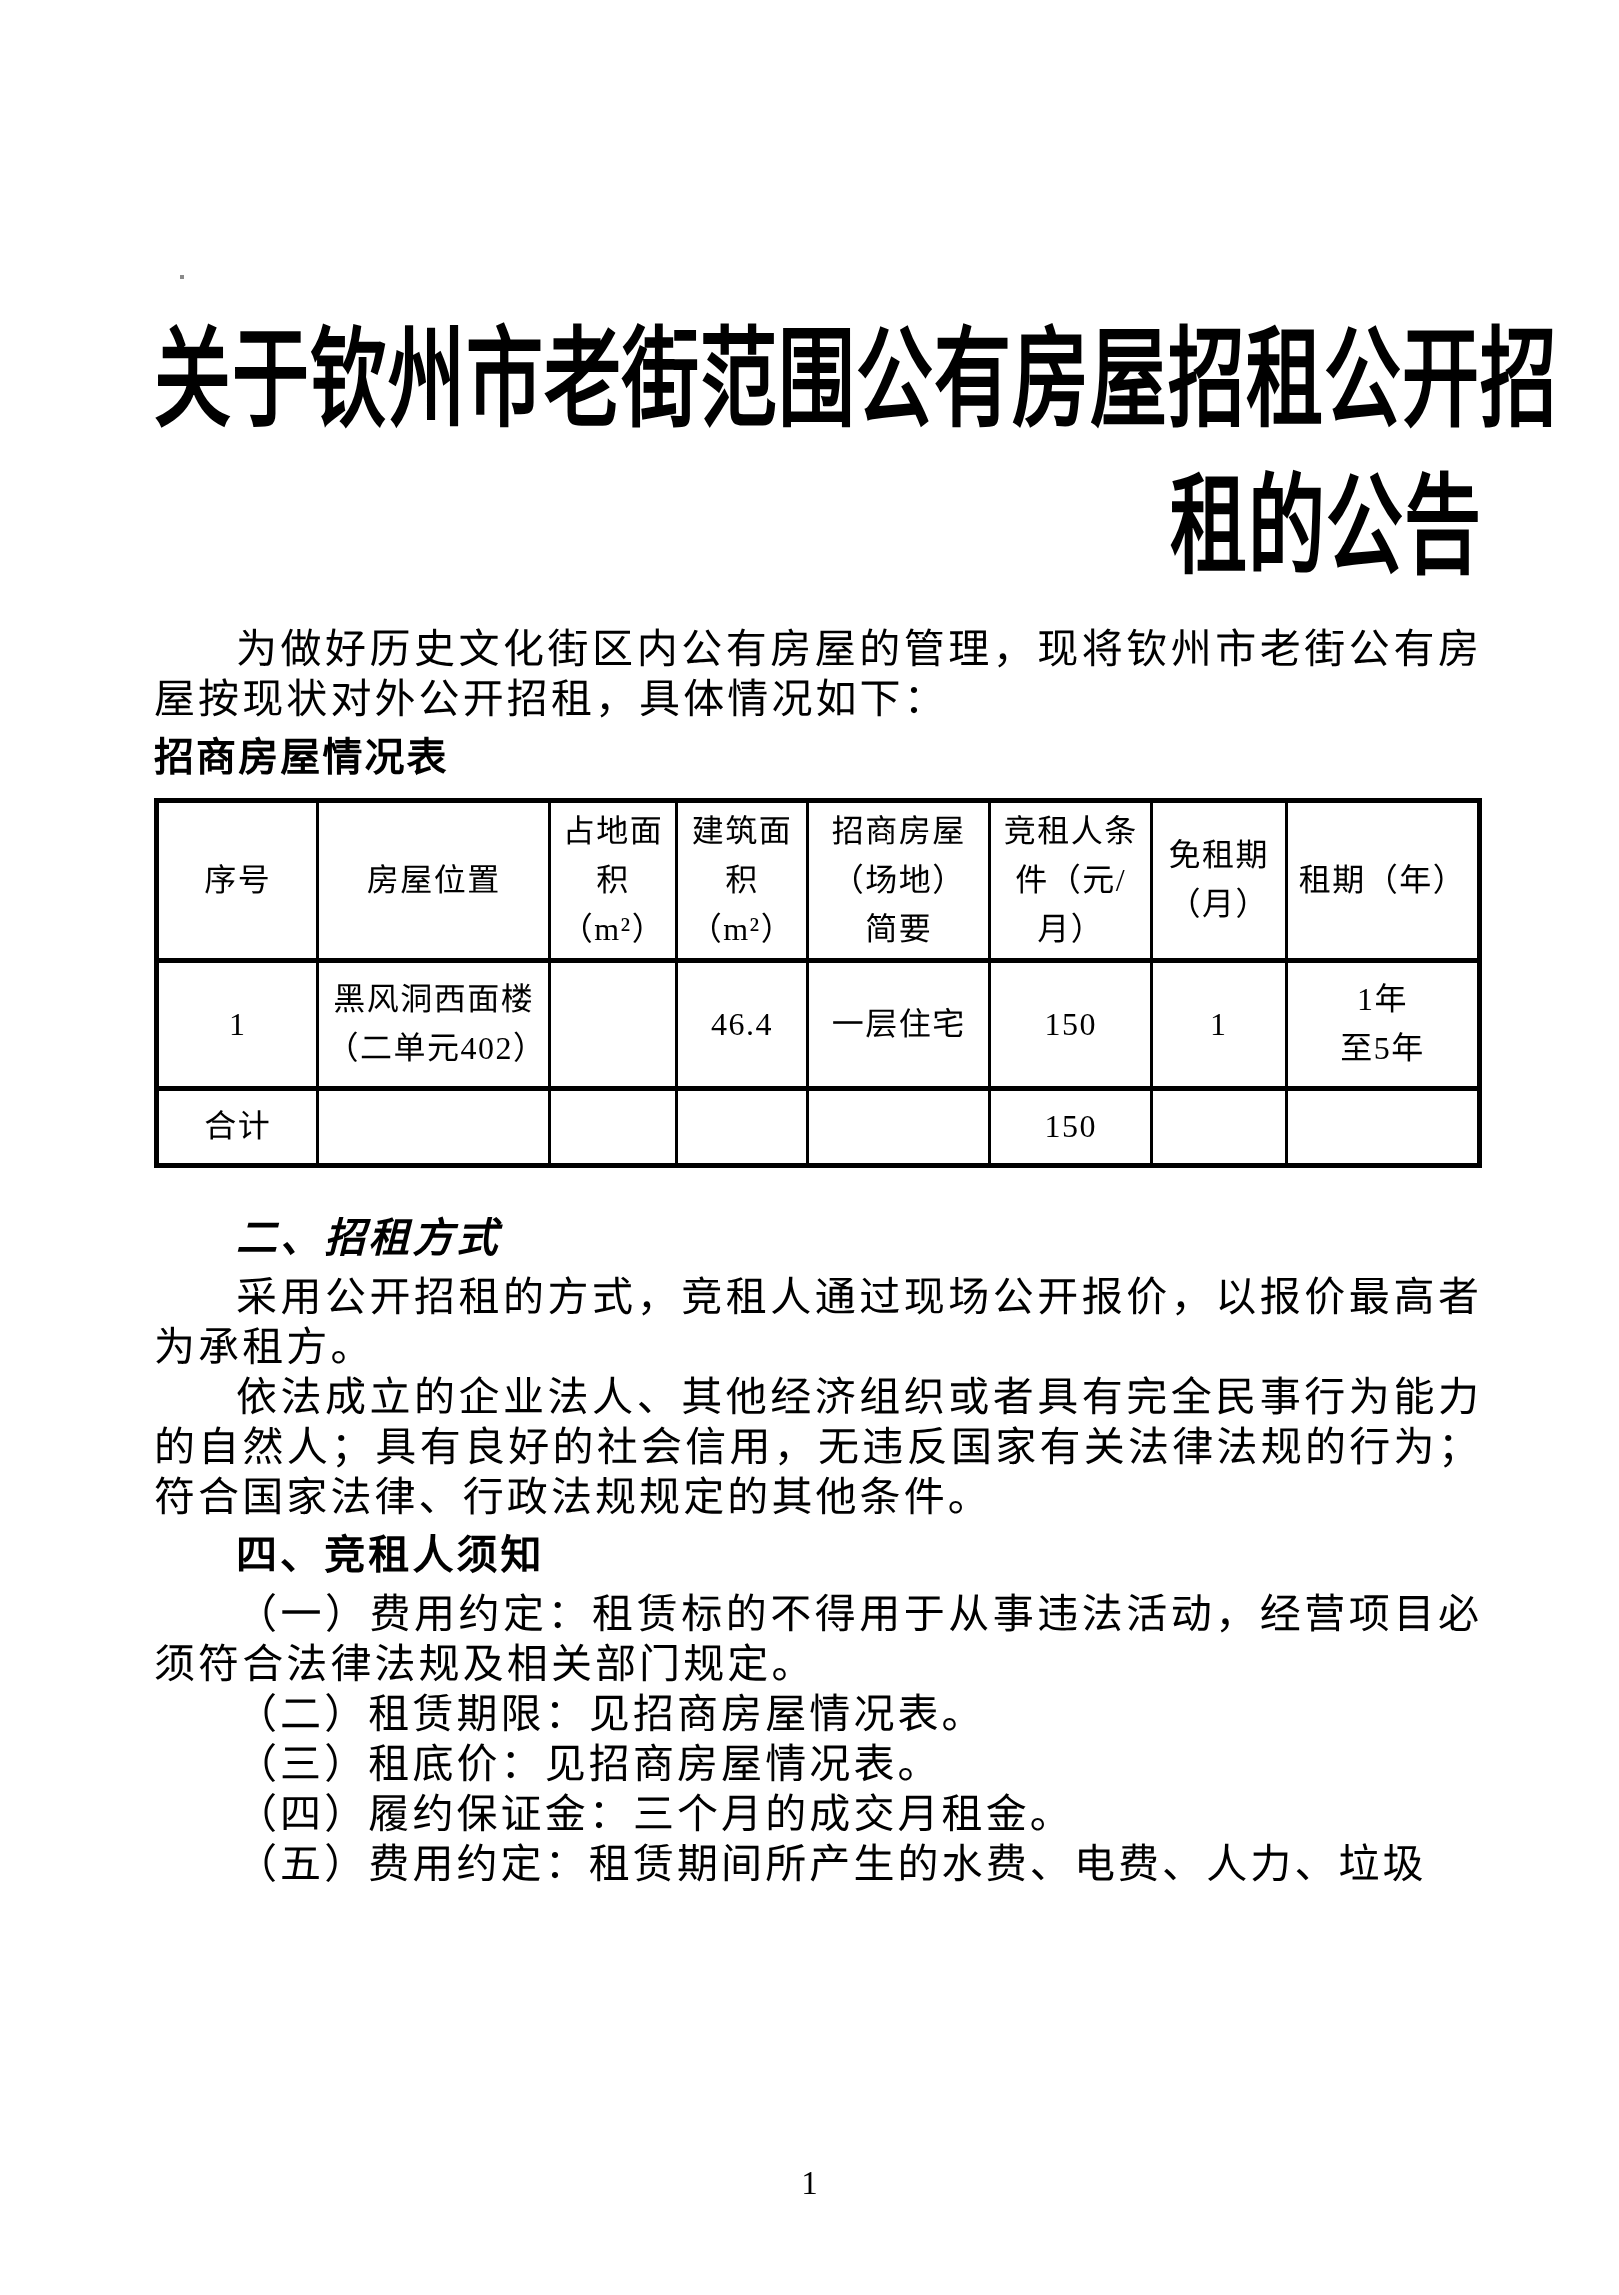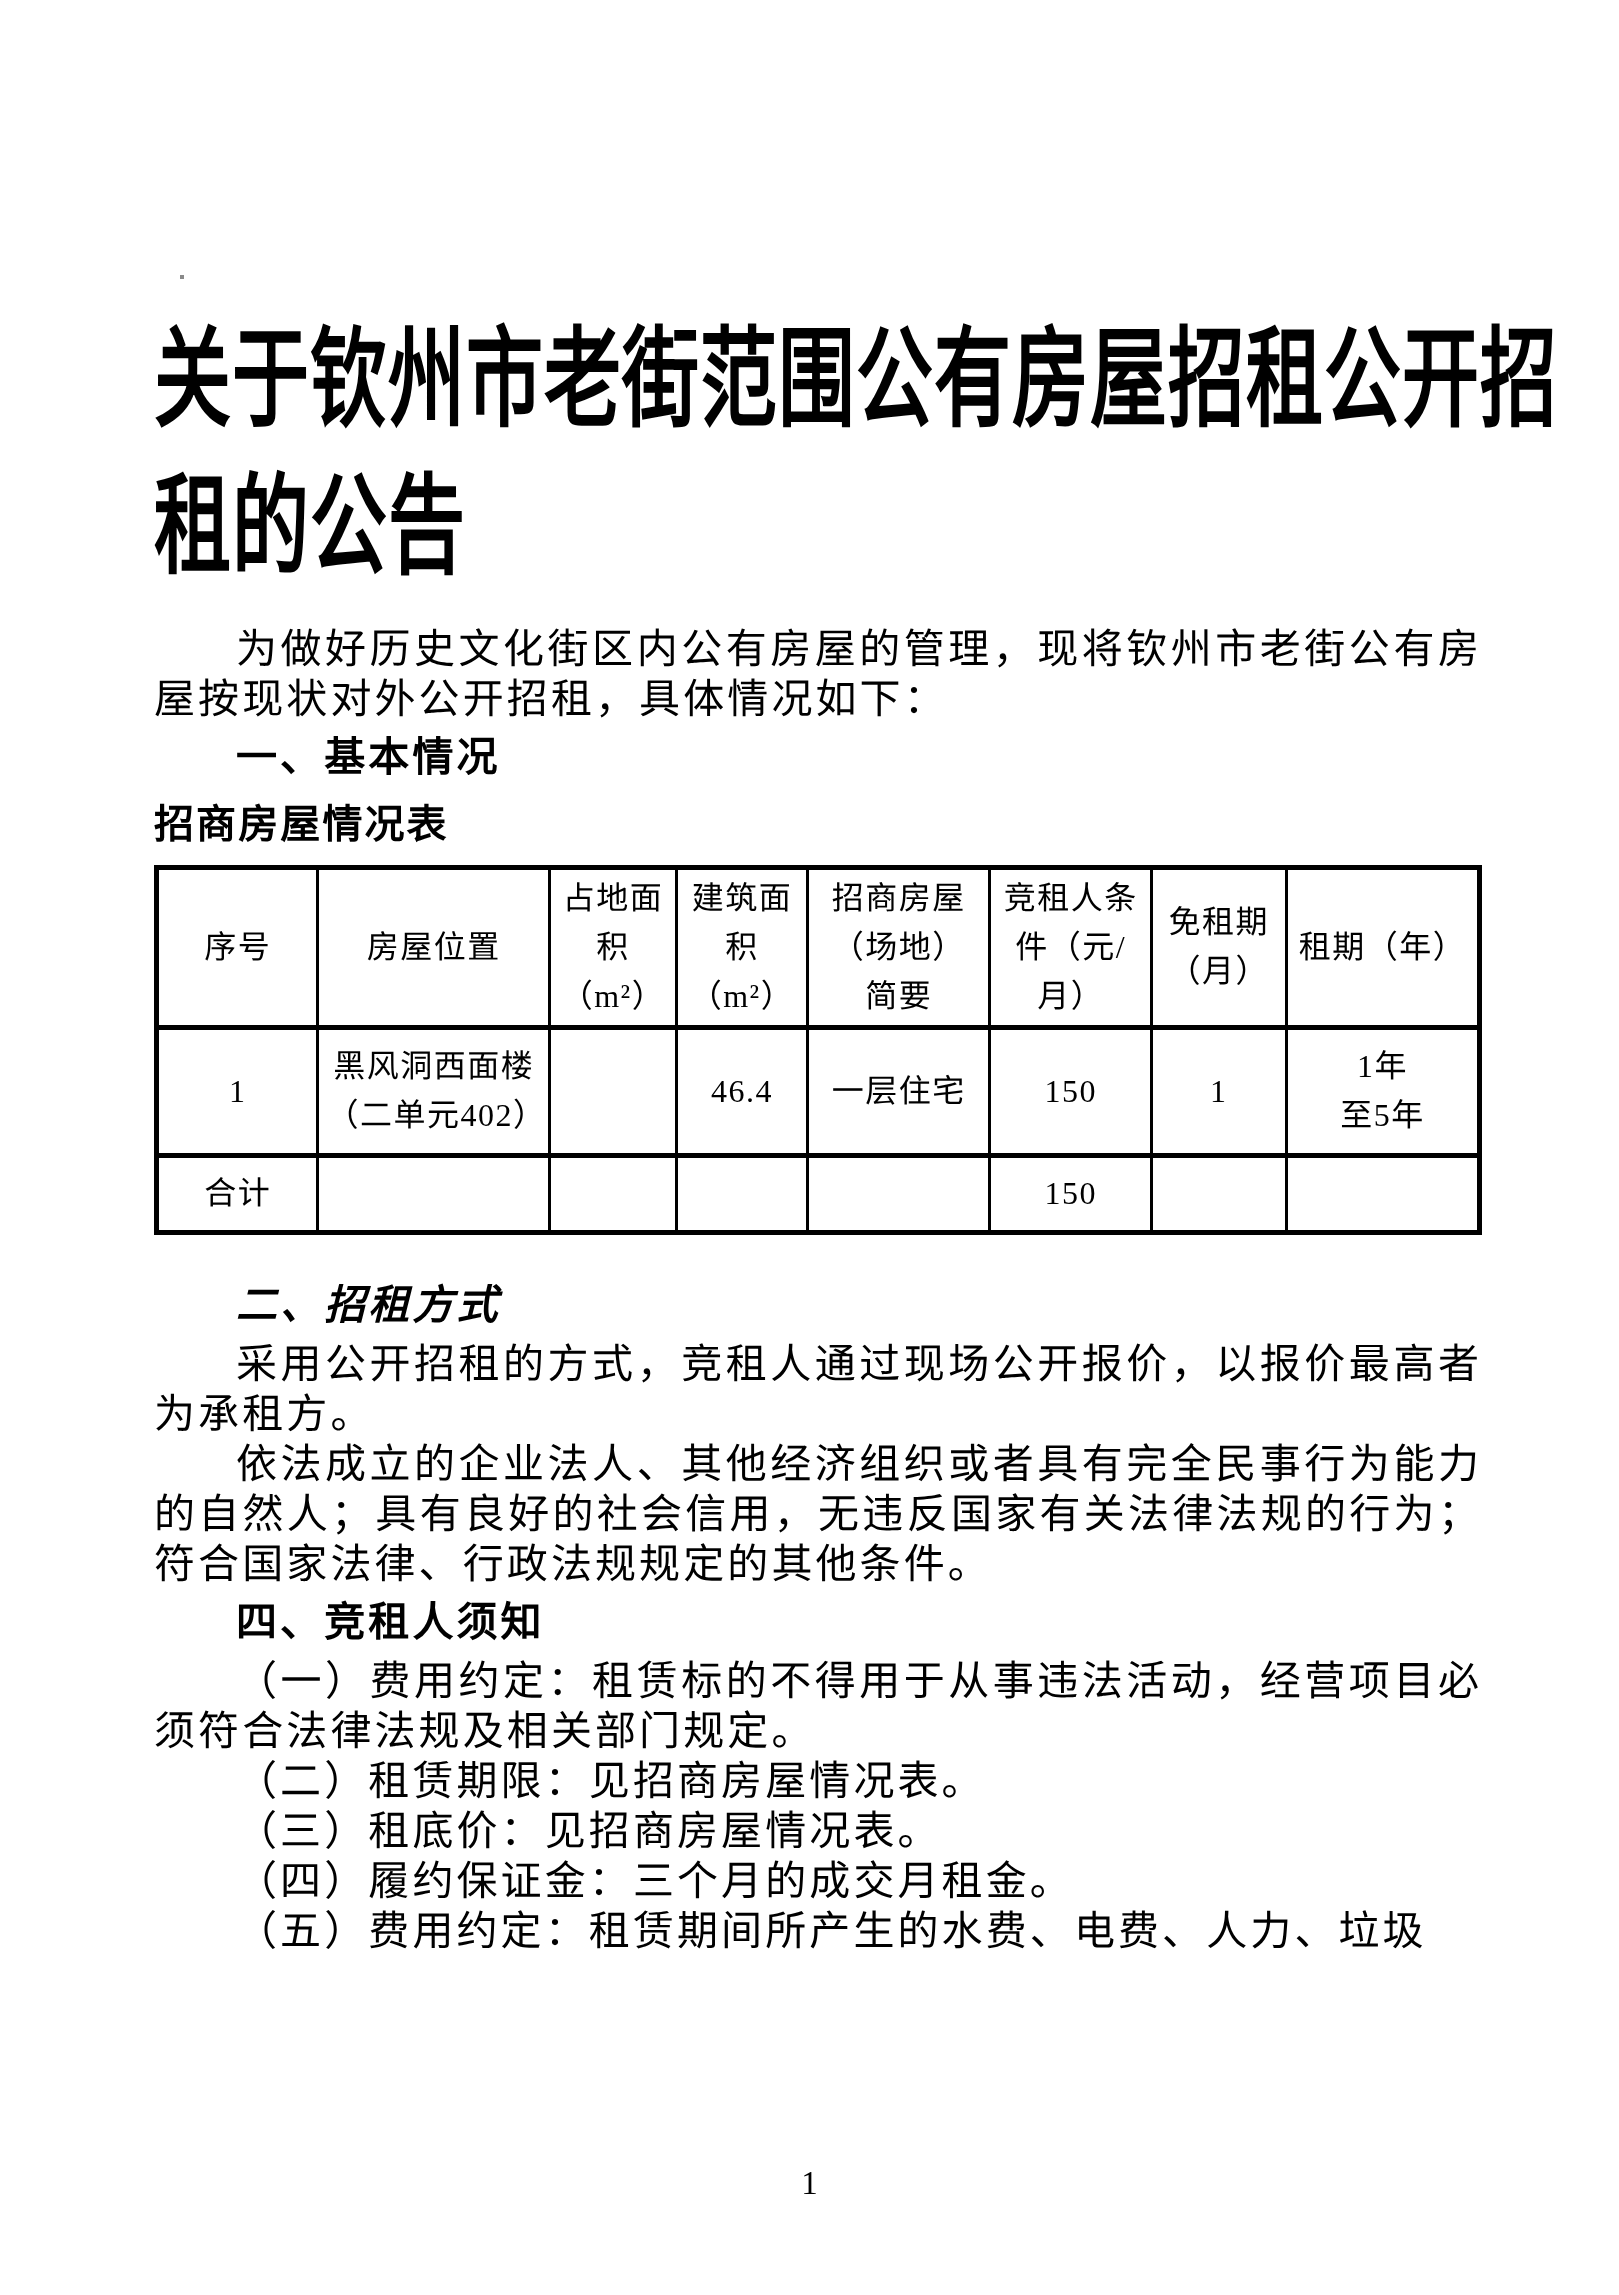--- a/index.html
+++ b/index.html
@@ -16,21 +16,21 @@
     color: #000000;
     font-family: "Liberation Serif", "DejaVu Serif", serif;
     box-sizing: border-box;
     padding: 308px 137px 0 154px;
     overflow: hidden;
   }
 
   
   .doc-title {
     height: 295px;
-    text-align: left;
+    text-align: right;
     overflow: visible;
   }
   .doc-title-inner {
     transform: scaleY(1.42);
     transform-origin: top center;
     font-weight: bold;
     font-size: 77px;
     line-height: 103px;
     letter-spacing: 1px;
     white-space: nowrap;
@@ -122,21 +122,20 @@
 
   <div class="doc-title">
     <div class="doc-title-inner">
       <div>关于钦州市老街范围公有房屋招租公开招</div>
       <div>租的公告</div>
     </div>
   </div>
 
   <p class="para indent intro">为做好历史文化街区内公有房屋的管理，现将钦州市老街公有房屋按现状对外公开招租，具体情况如下：</p>
 
-  <h2 class="heading">一、基本情况</h2>
 
   <div class="table-caption">招商房屋情况表</div>
 
   <table class="housing">
     <colgroup>
       <col style="width:12.2%">
       <col style="width:17.5%">
       <col style="width:9.6%">
       <col style="width:9.9%">
       <col style="width:13.8%">

